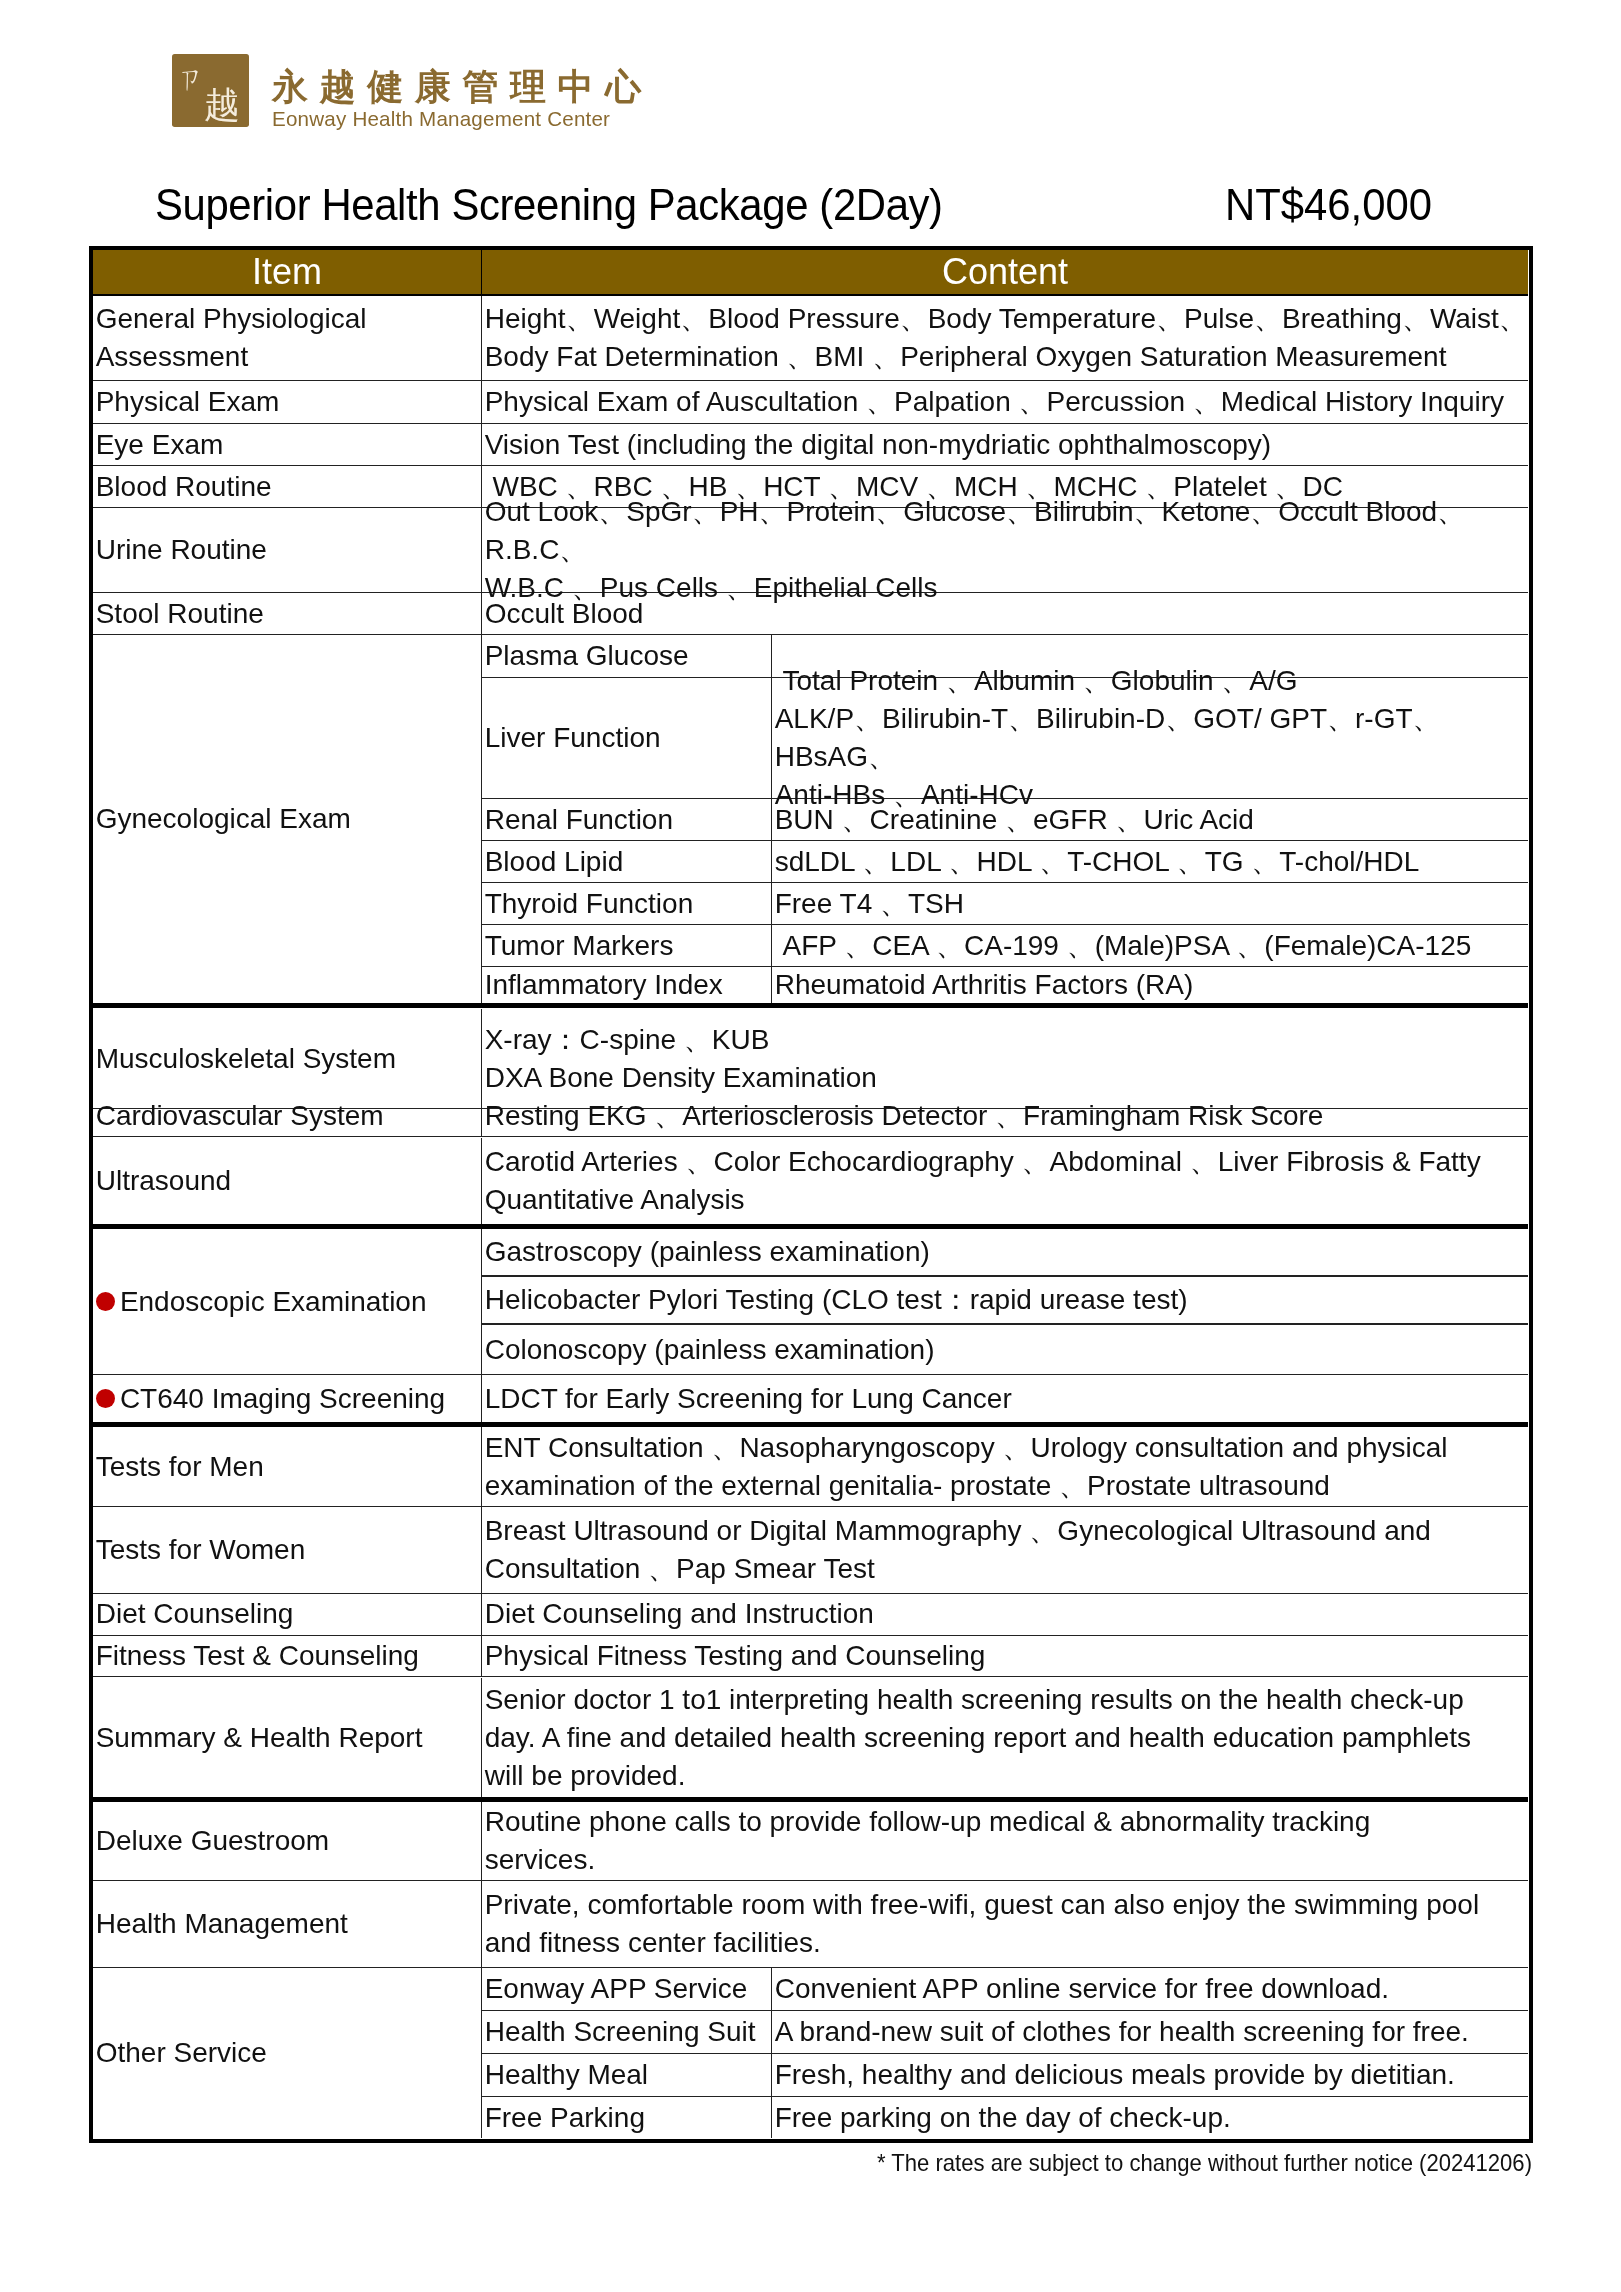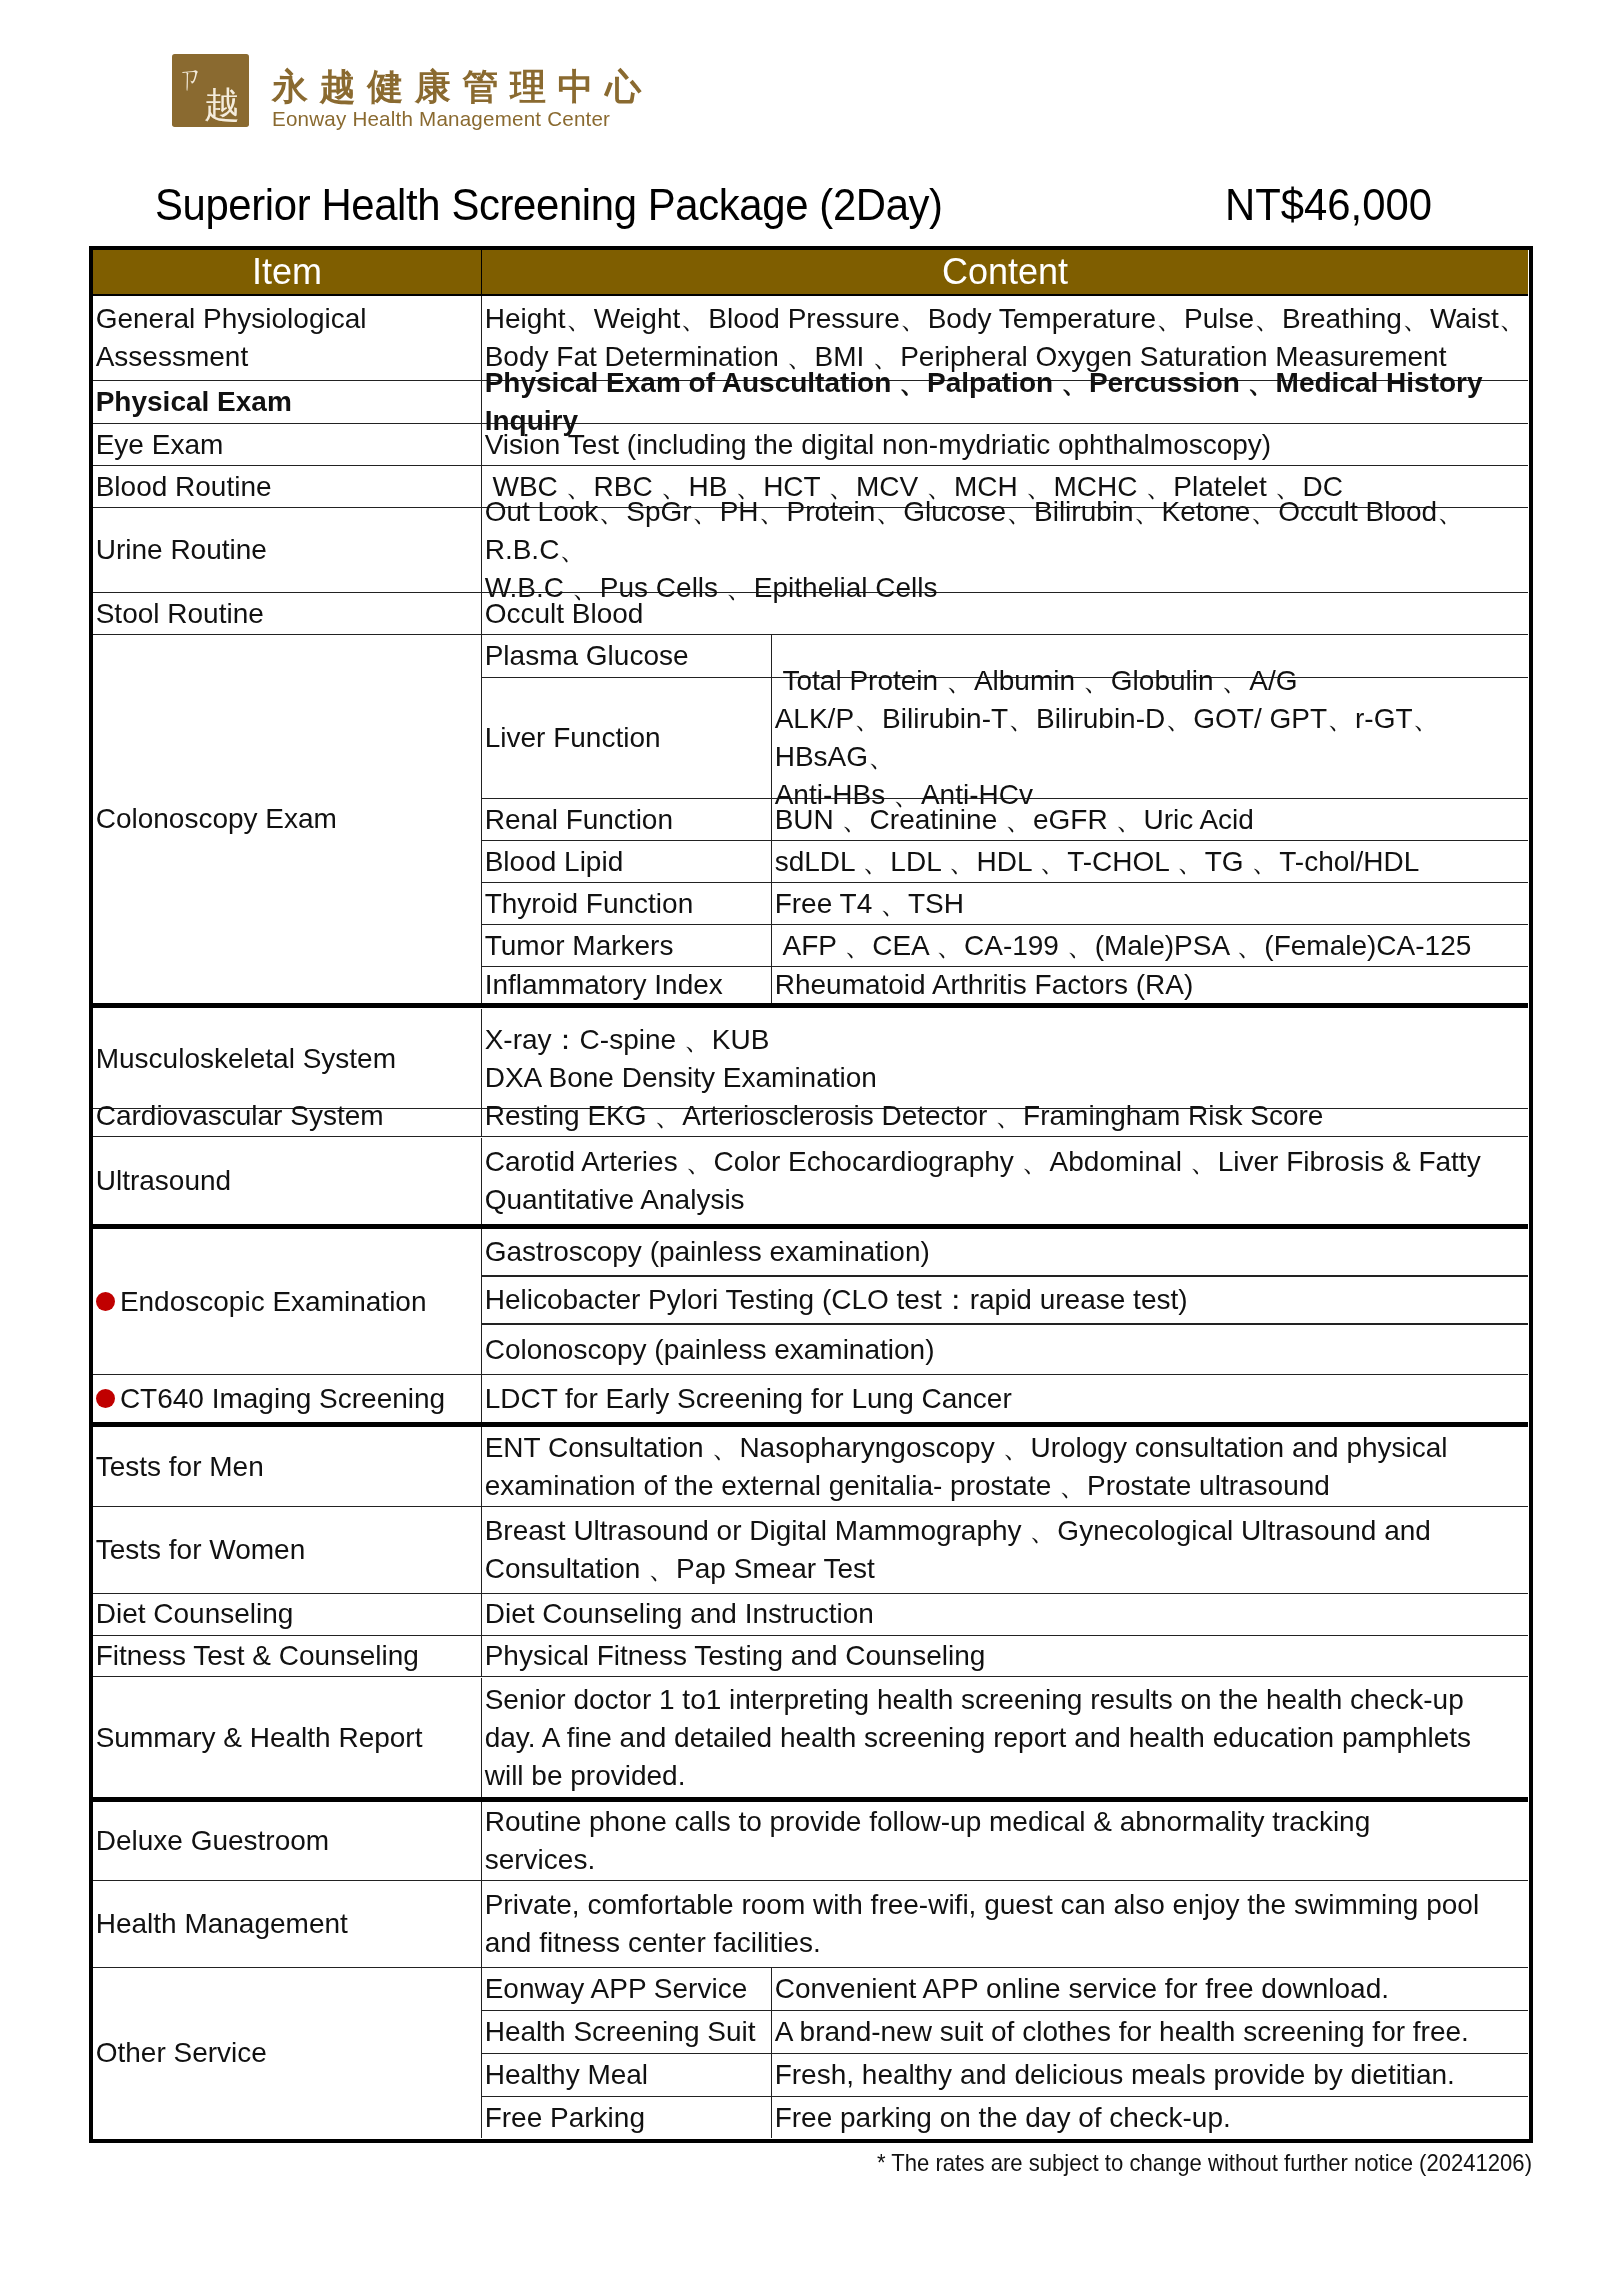--- a/index.html
+++ b/index.html
@@ -44,21 +44,21 @@
     <div class="cell c-item">Item</div>
     <div class="cell c-content">Content</div>
   </div>
 
   <div class="row" style="top:46px;height:85px;">
     <div class="cell c-item">General Physiological
 Assessment</div>
     <div class="cell c-content">Height、Weight、Blood Pressure、Body Temperature、Pulse、Breathing、Waist、
 Body Fat Determination 、BMI 、Peripheral Oxygen Saturation Measurement</div>
   </div>
-  <div class="row" style="top:131px;height:43px;font-weight:bold;">
+  <div class="row" style="top:131px;height:43px;">
     <div class="cell c-item">Physical Exam</div>
     <div class="cell c-content">Physical Exam of Auscultation 、Palpation 、Percussion 、Medical History Inquiry</div>
   </div>
   <div class="row" style="top:174px;height:42px;">
     <div class="cell c-item">Eye Exam</div>
     <div class="cell c-content">Vision Test (including the digital non-mydriatic ophthalmoscopy)</div>
   </div>
   <div class="row" style="top:216px;height:42px;">
     <div class="cell c-item">Blood Routine</div>
     <div class="cell c-content"> WBC 、RBC 、HB 、HCT 、MCV 、MCH 、MCHC 、Platelet 、DC</div>
@@ -67,21 +67,21 @@
     <div class="cell c-item">Urine Routine</div>
     <div class="cell c-content">Out Look、SpGr、PH、Protein、Glucose、Bilirubin、Ketone、Occult Blood、R.B.C、
 W.B.C 、Pus Cells 、Epithelial Cells</div>
   </div>
   <div class="row" style="top:343px;height:42px;padding-left:48px;">
     <div class="cell c-item">Stool Routine</div>
     <div class="cell c-content">Occult Blood</div>
   </div>
 
   <div class="row thick" style="top:385px;height:373px;border-bottom-width:5.4px;">
-    <div class="cell c-item">Colonoscopy Exam</div>
+    <div class="cell c-item">Gynecological Exam</div>
     <div class="abs" style="left:389px;right:0;top:0;height:43px;border-bottom:1.8px solid #222;box-sizing:border-box;">
       <div class="cell" style="left:0;width:290px;border-right:1.8px solid #222;">Plasma Glucose</div>
     </div>
     <div class="abs" style="left:389px;right:0;top:43px;height:121px;border-bottom:1.8px solid #222;box-sizing:border-box;">
       <div class="cell" style="left:0;width:290px;border-right:1.8px solid #222;">Liver Function</div>
       <div class="cell" style="left:290px;right:0;"> Total Protein 、Albumin 、Globulin 、A/G
 ALK/P、Bilirubin-T、Bilirubin-D、GOT/ GPT、r-GT、HBsAG、
 Anti-HBs 、Anti-HCv</div>
     </div>
     <div class="abs" style="left:389px;right:0;top:164px;height:42px;border-bottom:1.8px solid #222;box-sizing:border-box;">

